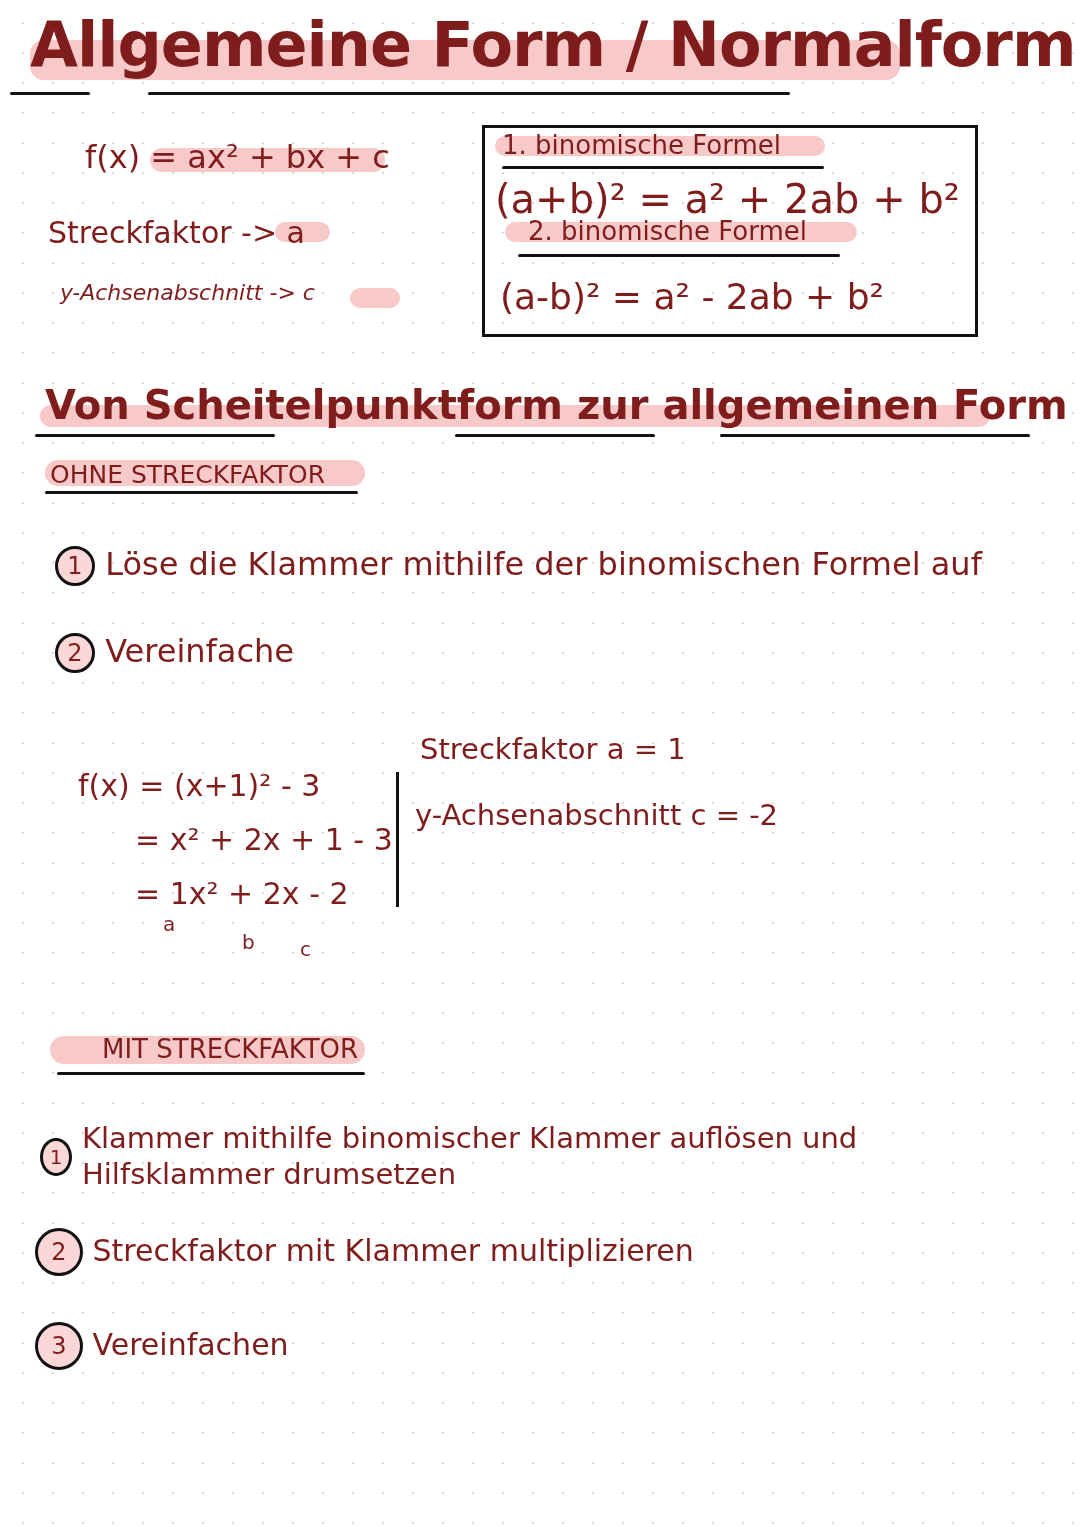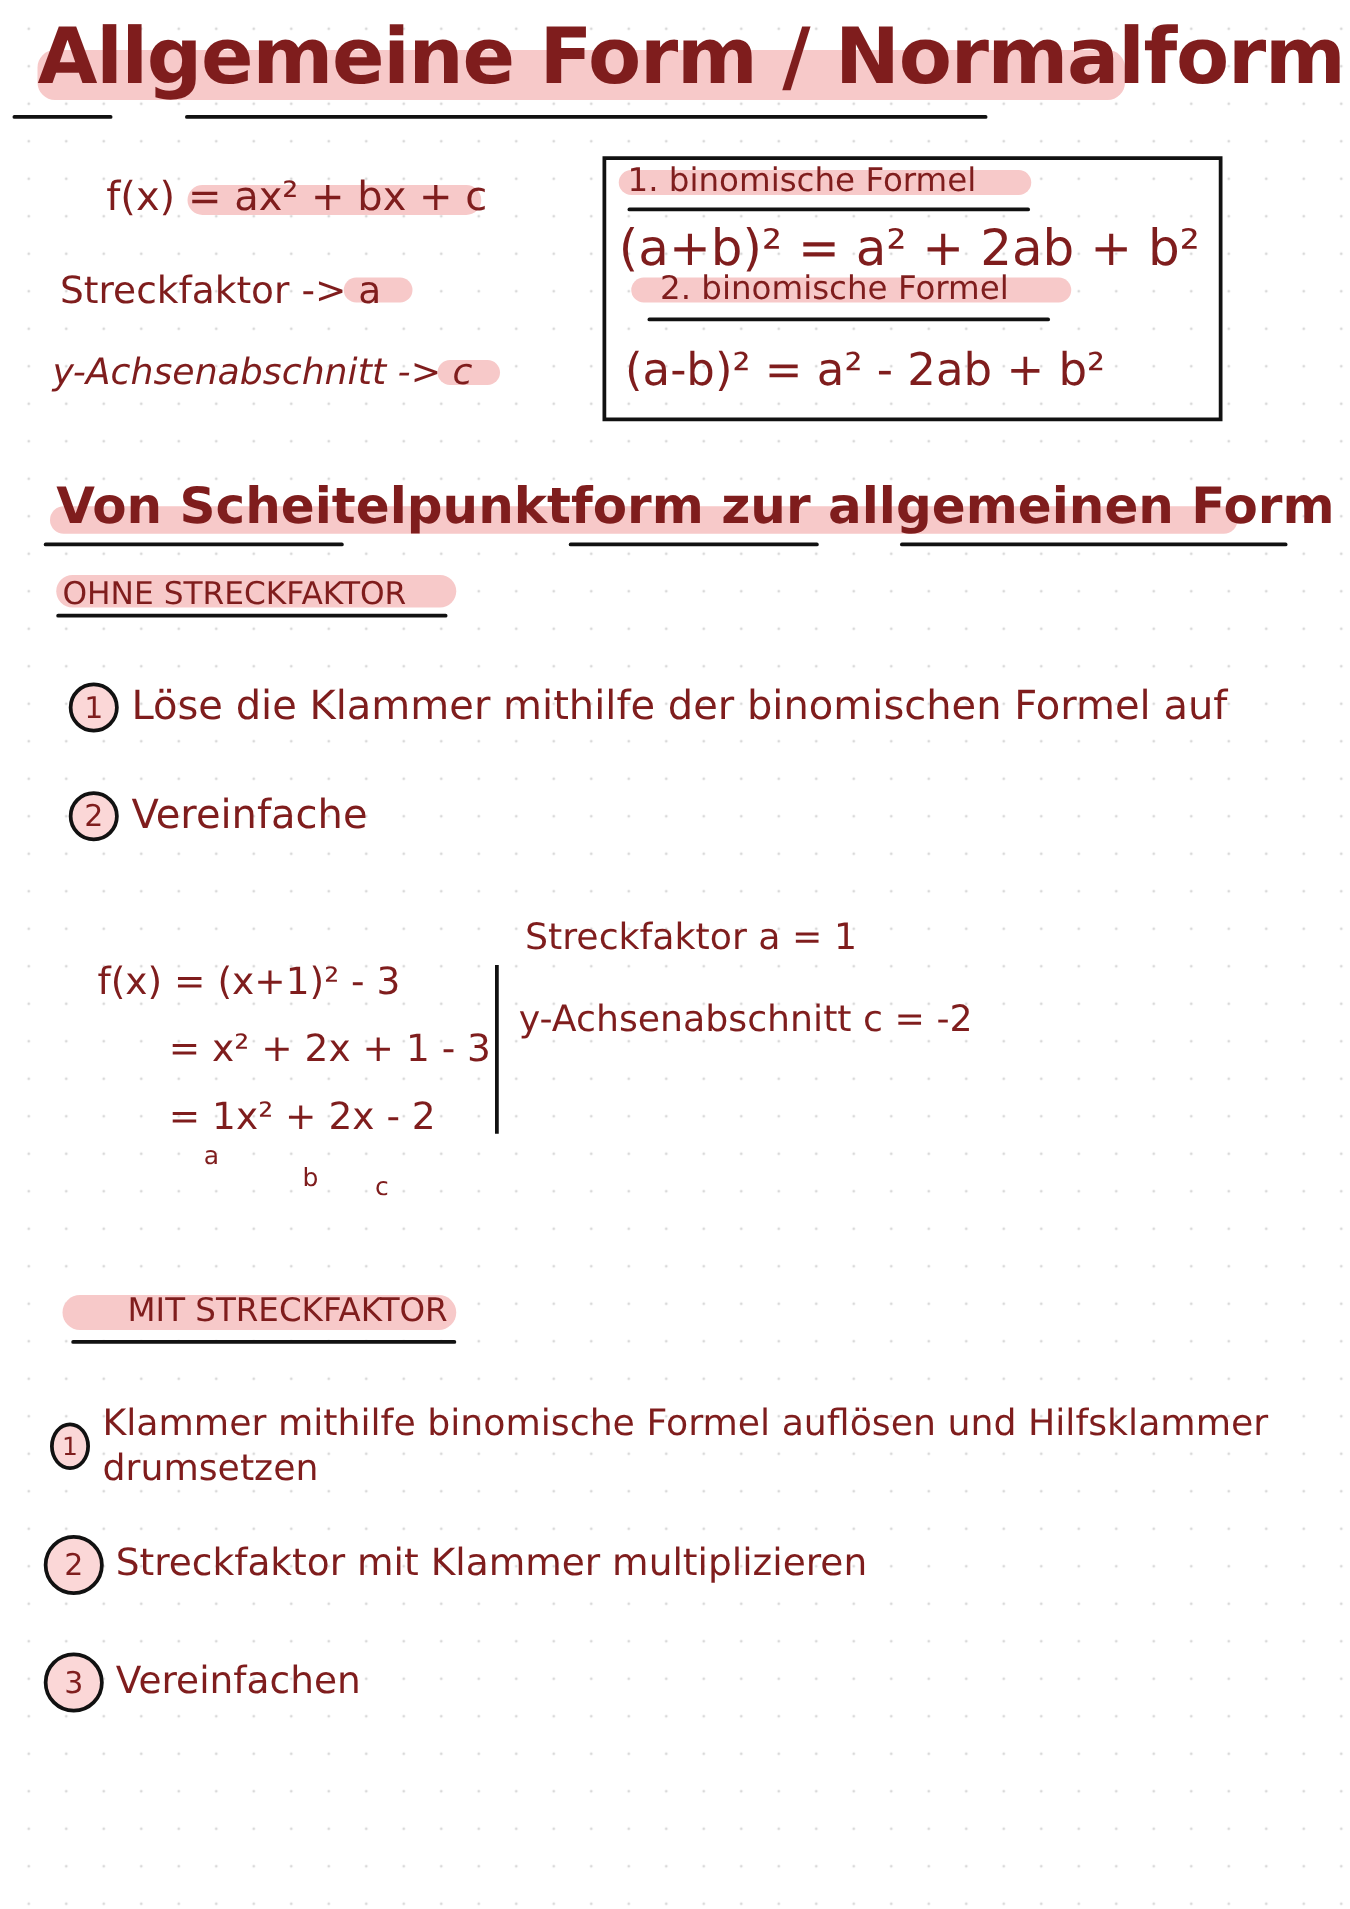--- a/index.html
+++ b/index.html
@@ -21,21 +21,21 @@
 <div class="abs hl" style="left:30px;top:40px;width:870px;height:40px;"></div>
 <div class="abs hand" style="left:30px;top:8px;font-size:62px;font-weight:bold;letter-spacing:-1px;">Allgemeine Form / Normalform</div>
 <div class="line" style="left:10px;top:92px;width:80px;"></div>
 <div class="line" style="left:148px;top:92px;width:642px;"></div>
 
 <div class="abs hl" style="left:150px;top:148px;width:235px;height:24px;"></div>
 <div class="abs hand" style="left:85px;top:138px;font-size:32px;">f(x) = ax² + bx + c</div>
 <div class="abs hl" style="left:275px;top:222px;width:55px;height:20px;"></div>
 <div class="abs hand" style="left:48px;top:215px;font-size:30px;text-align:center;">Streckfaktor -&gt; a</div>
 <div class="abs hl" style="left:350px;top:288px;width:50px;height:20px;"></div>
-<div class="abs hand" style="left:42px;top:280px;font-size:29px;font-style:italic;">y-Achsenabschnitt -&gt; c</div>
+<div class="abs hand" style="left:60px;top:280px;font-size:22px;font-style:italic;">y-Achsenabschnitt -&gt; c</div>
 
 <div class="box"></div>
 <div class="abs hl" style="left:495px;top:136px;width:330px;height:20px;"></div>
 <div class="abs hand" style="left:502px;top:130px;font-size:26px;">1. binomische Formel</div>
 <div class="line" style="left:502px;top:166px;width:322px;"></div>
 <div class="abs hand" style="left:495px;top:176px;font-size:40px;">(a+b)² = a² + 2ab + b²</div>
 <div class="abs hl" style="left:505px;top:222px;width:352px;height:20px;"></div>
 <div class="abs hand" style="left:528px;top:216px;font-size:26px;">2. binomische Formel</div>
 <div class="line" style="left:518px;top:254px;width:322px;"></div>
 <div class="abs hand" style="left:500px;top:276px;font-size:36px;">(a-b)² = a² - 2ab + b²</div>
@@ -68,21 +68,21 @@
 <div class="vbar"></div>
 <div class="abs hand" style="left:420px;top:732px;font-size:29px;">Streckfaktor a = 1</div>
 <div class="abs hand" style="left:415px;top:798px;font-size:29px;">y-Achsenabschnitt c = -2</div>
 
 <div class="abs hl" style="left:50px;top:1036px;width:315px;height:28px;"></div>
 <div class="abs hand" style="left:62px;top:1034px;font-size:26px;margin-left:40px;">MIT STRECKFAKTOR</div>
 <div class="line" style="left:57px;top:1072px;width:308px;"></div>
 
 <div class="abs hand" style="left:40px;top:1120px;font-size:29px;width:990px;white-space:normal;line-height:36px;display:flex;">
   <span class="circle" style="width:32px;height:38px;font-size:20px;flex:none;margin-top:18px;">1</span>
-  <span style="margin-left:10px;">Klammer mithilfe binomische Formel auflösen und Hilfsklammer drumsetzen</span>
+  <span style="margin-left:10px;">Klammer mithilfe binomischer Klammer auflösen und Hilfsklammer drumsetzen</span>
 </div>
 <div class="abs hand" style="left:35px;top:1228px;font-size:30px;">
   <span class="circle" style="width:48px;height:48px;">2</span>
   <span>Streckfaktor mit Klammer multiplizieren</span>
 </div>
 <div class="abs hand" style="left:35px;top:1322px;font-size:30px;">
   <span class="circle" style="width:48px;height:48px;">3</span>
   <span>Vereinfachen</span>
 </div>
 

